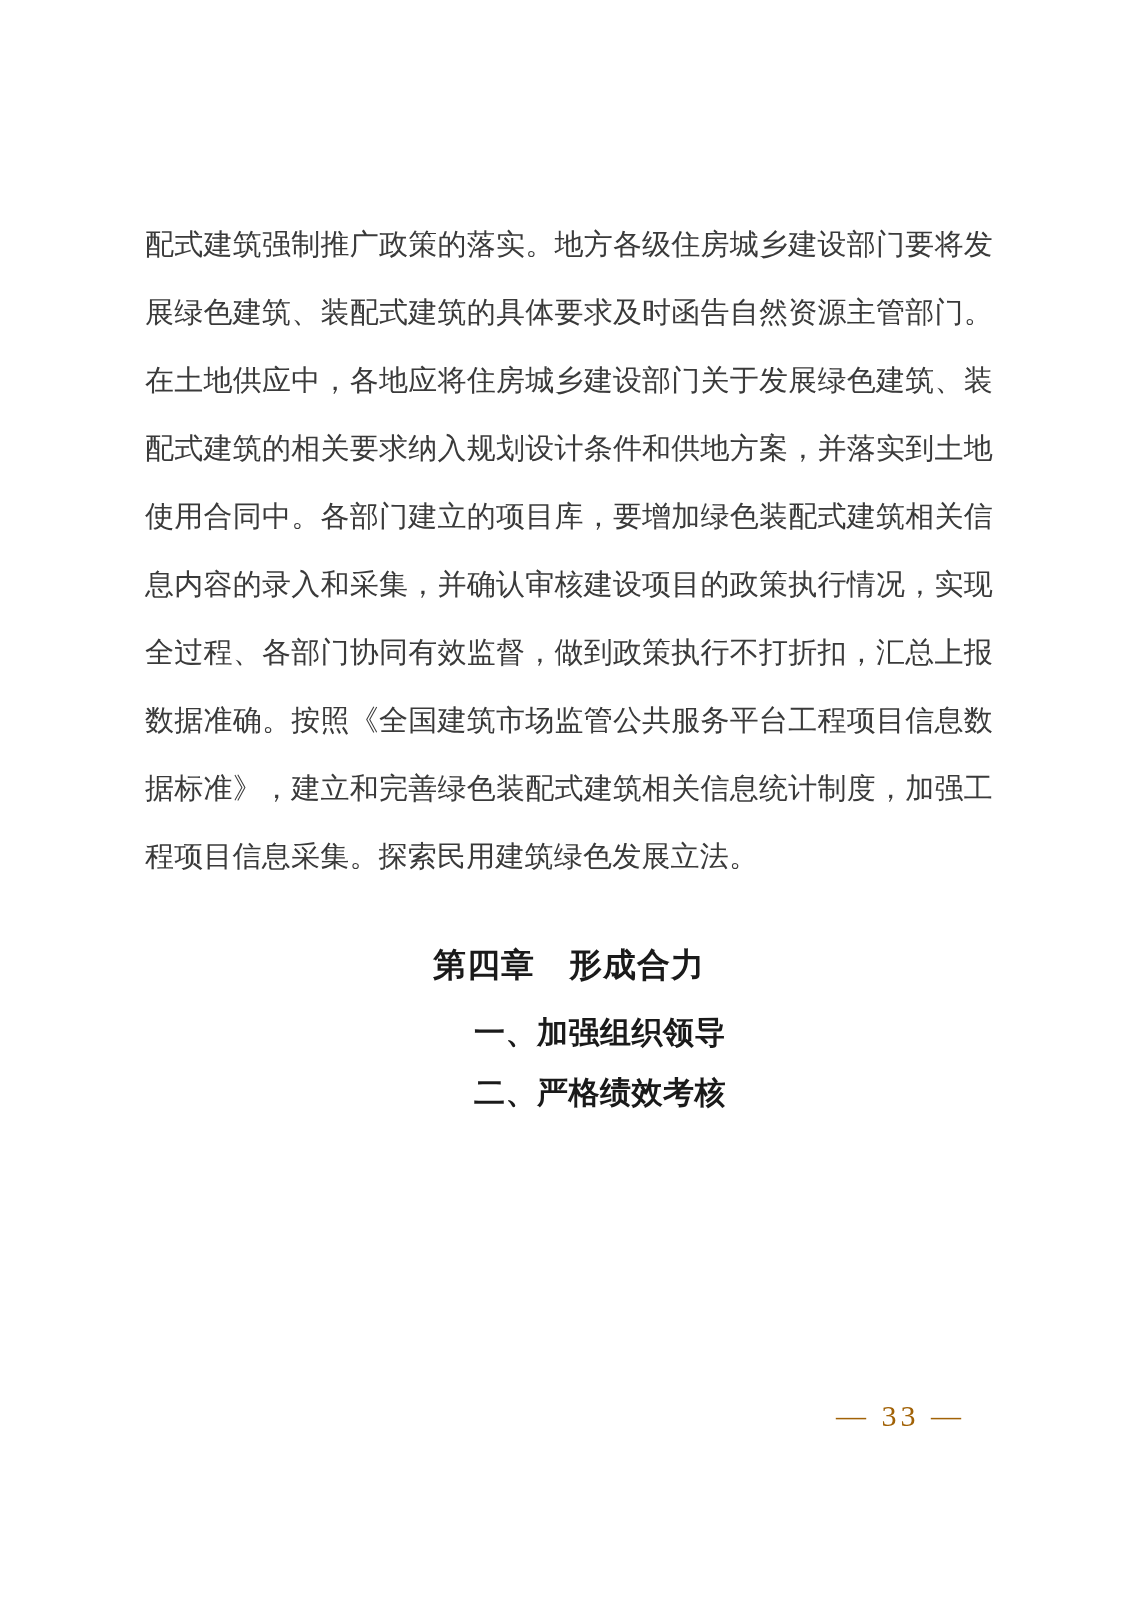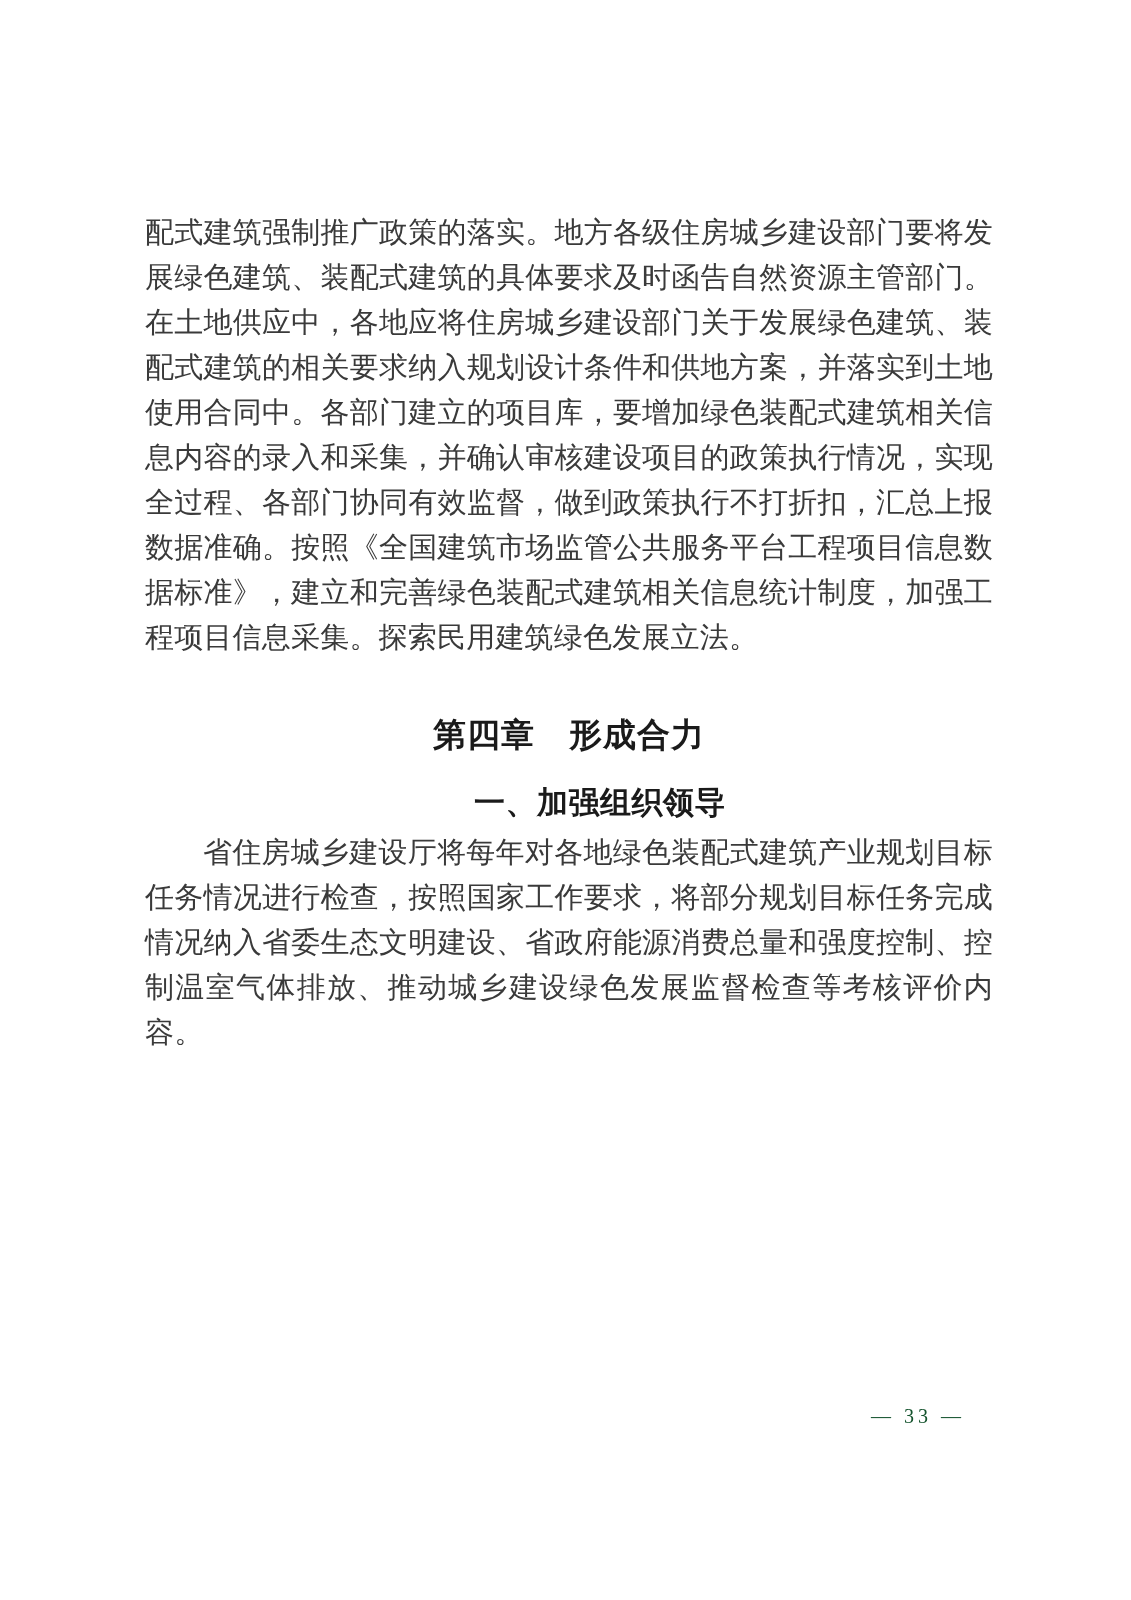--- a/index.html
+++ b/index.html
@@ -19,21 +19,21 @@
   }
   .content {
     position: absolute;
     left: 145px;
     top: 210px;
     width: 848px;
   }
   .body-par {
     margin: 0;
     font-size: 29px;
-    line-height: 45px;
+    line-height: 68px;
     text-align: justify;
     text-justify: inter-character;
     letter-spacing: 0.2px;
     color: #3a3a3a;
   }
   .body-par.indent {
     text-indent: 2em;
   }
   .chapter-heading {
     margin: 48px 0 14px 0;
@@ -53,39 +53,39 @@
     font-weight: bold;
     color: #1a1a1a;
     font-family: "Liberation Sans", "DejaVu Sans", sans-serif;
     letter-spacing: 0.5px;
     text-align: center;
   }
   .page-footer {
     position: absolute;
     right: 166px;
     top: 1396px;
-    font-size: 20px;
+    font-size: 30px;
     line-height: 40px;
-    color: #14532d;
+    color: #a16207;
     font-family: "Liberation Serif", "DejaVu Serif", serif;
     letter-spacing: 4px;
   }
 </style>
 </head>
 <body>
 
 <div class="page">
   <div class="content">
 
     <p class="body-par">配式建筑强制推广政策的落实。地方各级住房城乡建设部门要将发展绿色建筑、装配式建筑的具体要求及时函告自然资源主管部门。在土地供应中，各地应将住房城乡建设部门关于发展绿色建筑、装配式建筑的相关要求纳入规划设计条件和供地方案，并落实到土地使用合同中。各部门建立的项目库，要增加绿色装配式建筑相关信息内容的录入和采集，并确认审核建设项目的政策执行情况，实现全过程、各部门协同有效监督，做到政策执行不打折扣，汇总上报数据准确。按照《全国建筑市场监管公共服务平台工程项目信息数据标准》，建立和完善绿色装配式建筑相关信息统计制度，加强工程项目信息采集。探索民用建筑绿色发展立法。</p>
 
     <h1 class="chapter-heading">第四章　形成合力</h1>
 
     <h2 class="section-heading">一、加强组织领导</h2>
 
 
+    <h2 class="section-heading">二、严格绩效考核</h2>
 
-    <p class="body-par indent">省住房城乡建设厅将每年对各地绿色装配式建筑产业规划目标任务情况进行检查，按照国家工作要求，将部分规划目标任务完成情况纳入省委生态文明建设、省政府能源消费总量和强度控制、控制温室气体排放、推动城乡建设绿色发展监督检查等考核评价内容。</p>
 
   </div>
 
   <div class="page-footer">— 33 —</div>
 </div>
 
 </body></html>

